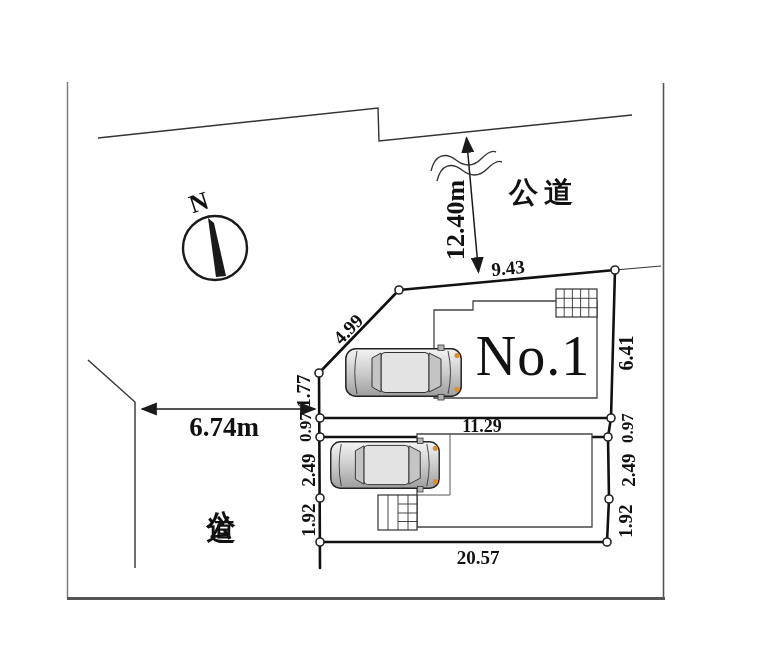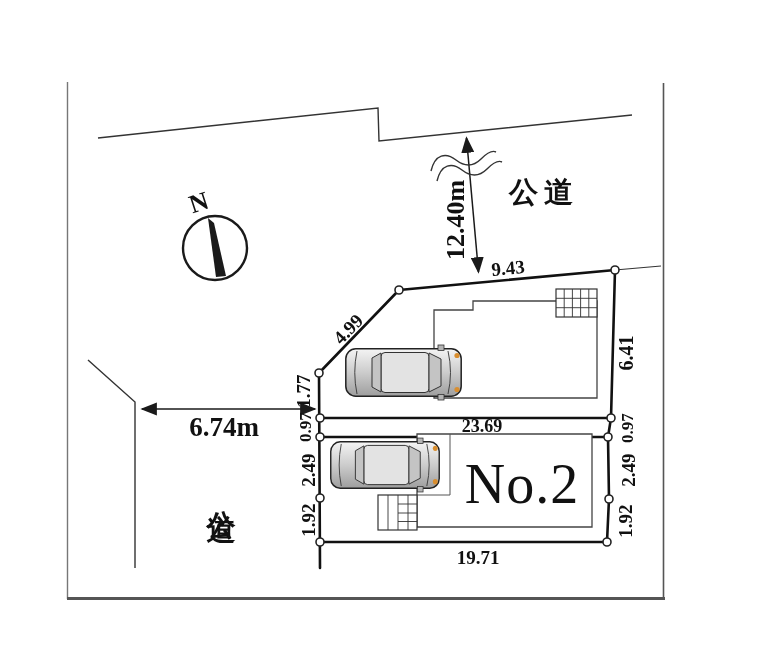--- a/index.html
+++ b/index.html
@@ -124,29 +124,29 @@
 
   <div class="lbl" style="left:199px;top:203px;--r:-18deg;font-size:26px;">N</div>
 
   <div class="lbl road" style="left:544px;top:192px;font-size:29px;letter-spacing:6px;">公道</div>
   <div class="lbl" style="left:456px;top:220px;--r:-90deg;font-size:26px;">12.40m</div>
 
   <div class="lbl" style="left:508px;top:268px;--r:-5deg;font-size:19px;">9.43</div>
   <div class="lbl" style="left:348px;top:329px;--r:-46deg;font-size:19px;">4.99</div>
   <div class="lbl" style="left:303px;top:391px;--r:-90deg;font-size:19px;">1.77</div>
   <div class="lbl" style="left:626px;top:353px;--r:-90deg;font-size:20px;">6.41</div>
+  <div class="lbl big" style="left:533px;top:356px;font-size:56px;">No.1</div>
 
   <div class="lbl" style="left:305px;top:427px;--r:-90deg;font-size:17px;">0.97</div>
   <div class="lbl" style="left:627px;top:428px;--r:-90deg;font-size:17px;">0.97</div>
-  <div class="lbl" style="left:482px;top:426px;font-size:18px;">23.69</div>
+  <div class="lbl" style="left:482px;top:426px;font-size:18px;">11.29</div>
 
   <div class="lbl" style="left:308px;top:470px;--r:-90deg;font-size:19px;">2.49</div>
   <div class="lbl" style="left:628px;top:470px;--r:-90deg;font-size:19px;">2.49</div>
   <div class="lbl" style="left:308px;top:520px;--r:-90deg;font-size:19px;">1.92</div>
   <div class="lbl" style="left:625px;top:521px;--r:-90deg;font-size:19px;">1.92</div>
 
-  <div class="lbl big" style="left:522px;top:484px;font-size:56px;">No.2</div>
-  <div class="lbl" style="left:478px;top:557px;font-size:19px;">19.71</div>
+  <div class="lbl" style="left:478px;top:557px;font-size:19px;">20.57</div>
 
   <div class="lbl" style="left:224px;top:427px;font-size:27px;">6.74m</div>
   <div class="lbl road vert" style="left:221px;top:492px;font-size:29px;letter-spacing:4px;">公道</div>
 
 </div>
 
 </body></html>

